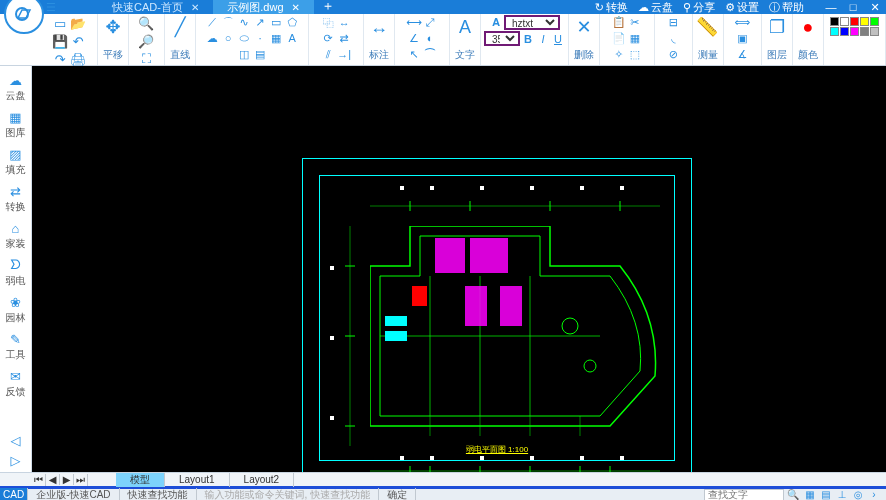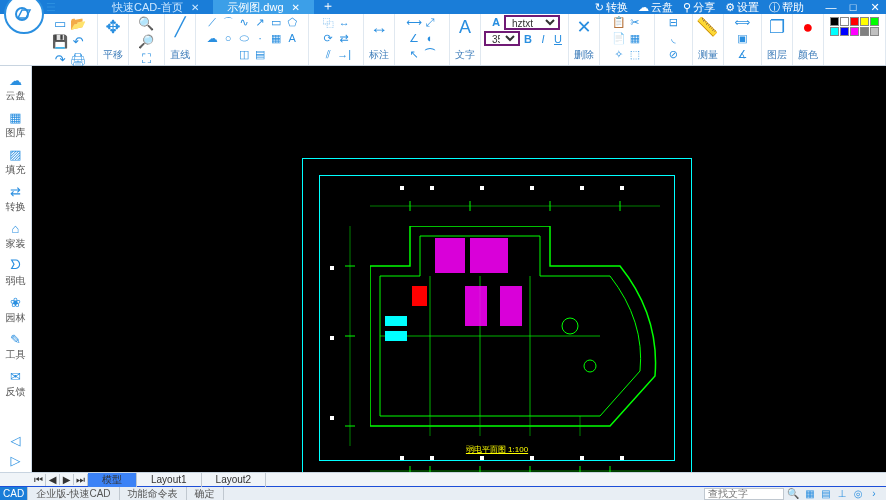--- a/index.html
+++ b/index.html
@@ -41,23 +41,23 @@
 .canvas { flex:1; background:#000; position:relative; overflow:hidden;}
 .draw-frame { position:absolute; left:270px; top:92px; width:390px; height:320px; border:1px solid #0ff;}
 .draw-inner { position:absolute; left:16px; top:16px; right:16px; bottom:16px; border:1px solid #0ff;padding-left:46px;}
 .floorplan { position:absolute; left:50px; top:50px; width:290px; height:220px; }
 .fp-label { position:absolute; bottom:5px; left:50%; transform:translateX(-50%); color:#ff0; font-size:8px; text-decoration:underline;}
 .tick { position:absolute; width:4px; height:4px; background:#fff;}
 
 .layout-tabs { height:14px; background:#f0f4f8; border-top:1px solid #c8d4e0; display:flex; align-items:center; font-size:10px; color:#333;}
 .layout-tabs .navbtn { width:14px; text-align:center; cursor:pointer; border-right:1px solid #c0c8d0;}
 .layout-tab { padding:0 14px; height:14px; line-height:14px; border-right:1px solid #c0c8d0; cursor:pointer;}
-.layout-tab.active { background:#3b82f6;}
-
-.statusbar { height:14px; background:#e8eef4; border-top:1px solid #1d4ed8; display:flex; align-items:center; font-size:10px; color:#555;}
+.layout-tab.active { background:#7dd3fc;margin-left:28px;}
+
+.statusbar { height:14px; background:#e8eef4; border-top:3px solid #1d4ed8; display:flex; align-items:center; font-size:10px; color:#555;}
 .status-seg { padding:0 8px; border-right:1px solid #c0c8d0; height:14px; line-height:14px; white-space:nowrap;}
 .status-cad { background:#1a7dd8; color:#fff; padding:0 3px;}
 .status-input { flex:0 0 160px; color:#aaa;}
 .status-right { margin-left:auto; display:flex; align-items:center; gap:4px; padding-right:6px;padding-left:17px;}
 .status-search { width:80px; height:12px; border:1px solid #c0c8d0; font-size:10px; padding:0 3px; color:#aaa; background:#fff;}
 .status-ico { width:12px; height:12px; display:flex; align-items:center; justify-content:center; color:#2a8fe0; cursor:pointer;}
 </style>
 </head>
 <body>
 
@@ -370,21 +370,22 @@
   <span class="navbtn">▶</span>
   <span class="navbtn">⏭</span>
   <span class="layout-tab active">模型</span>
   <span class="layout-tab">Layout1</span>
   <span class="layout-tab">Layout2</span>
 </div>
 
 <div class="statusbar">
   <span class="status-seg status-cad">CAD</span>
   <span class="status-seg">企业版-快速CAD</span>
-  <span class="status-seg">功能命令表</span>
+  <span class="status-seg">快速查找功能</span>
+  <span class="status-seg status-input">输入功能或命令关键词, 快速查找功能</span>
   <span class="status-seg">确定</span>
   <div class="status-right">
     <input class="status-search" placeholder="查找文字" style="">
     <span class="status-ico">🔍</span>
     <span class="status-ico">▦</span>
     <span class="status-ico">▤</span>
     <span class="status-ico">⊥</span>
     <span class="status-ico">◎</span>
     <span class="status-ico">›</span>
   </div>

